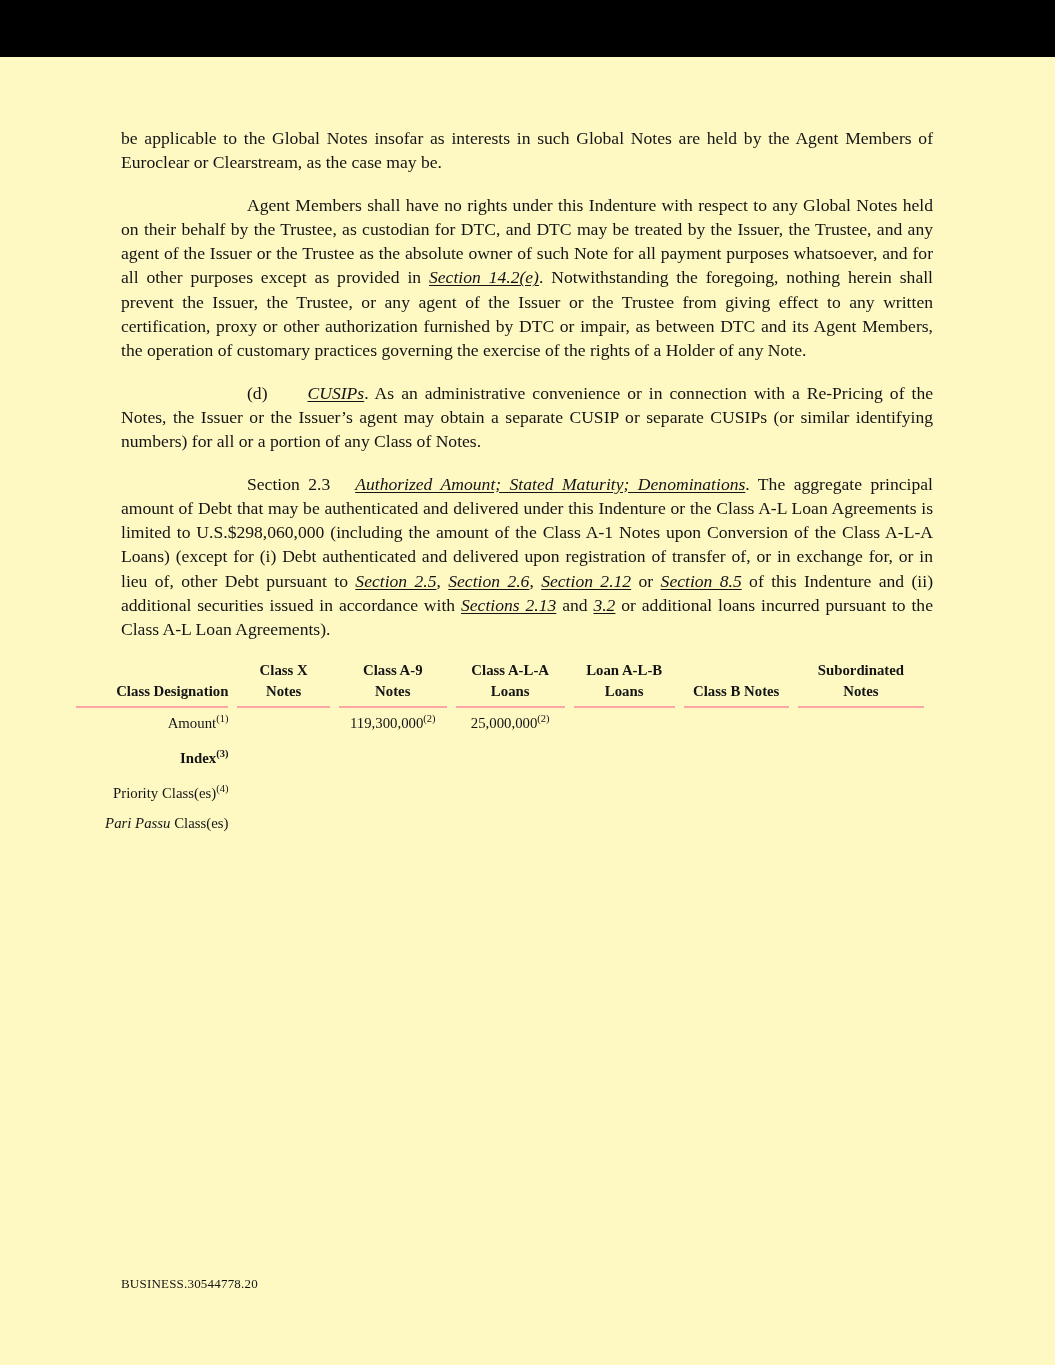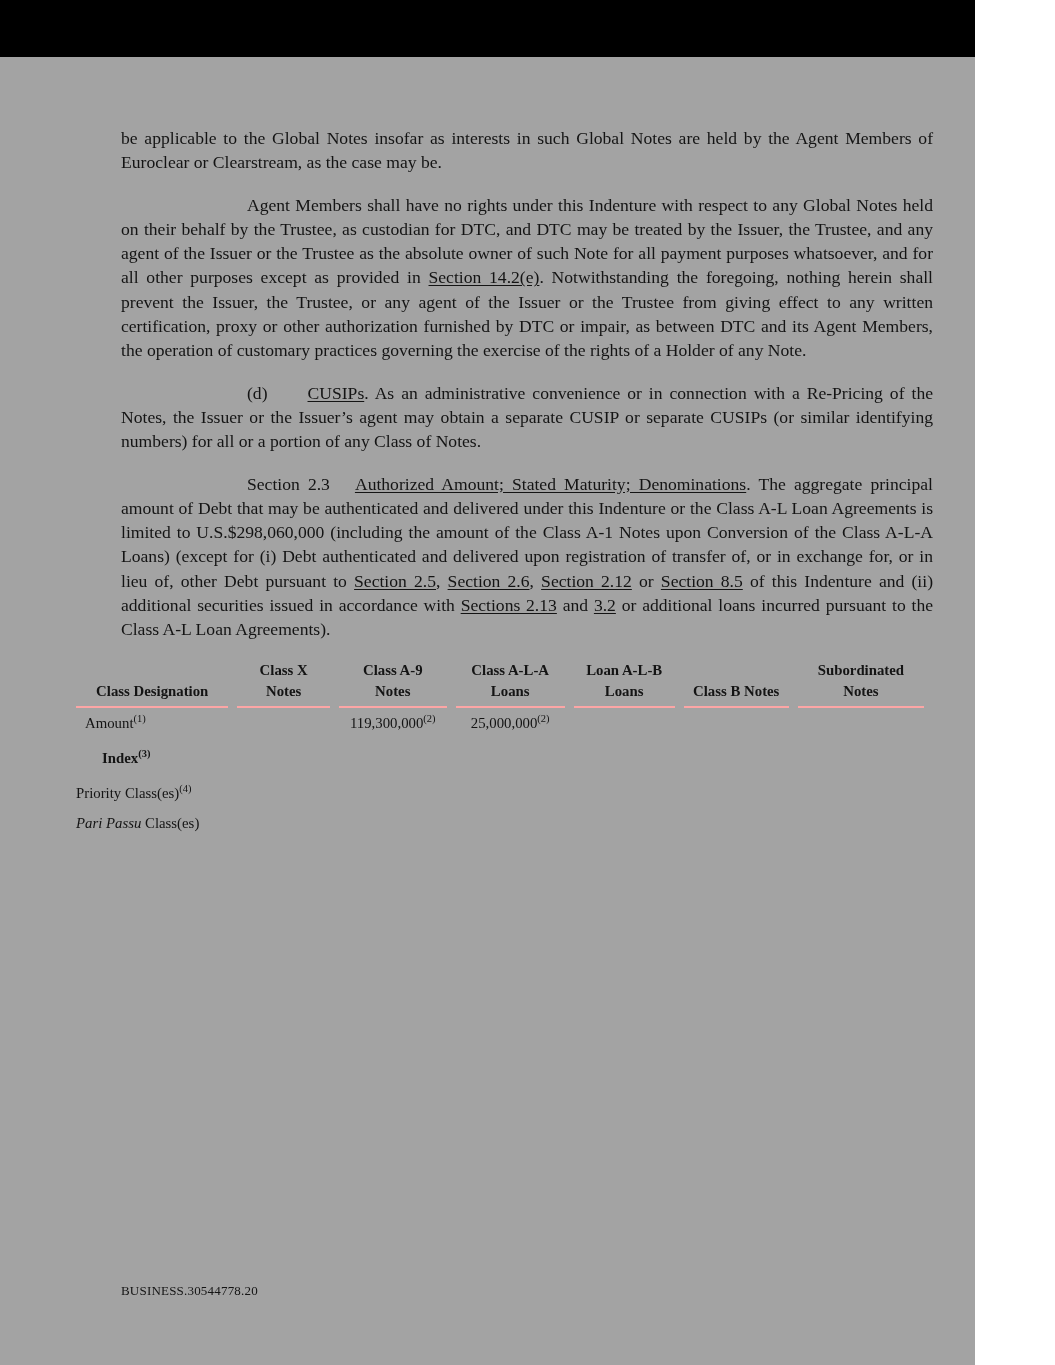--- a/index.html
+++ b/index.html
@@ -1,36 +1,36 @@
 <!DOCTYPE html>
 <html><head>
 <meta charset="utf-8">
 <style>
   html,body{margin:0;padding:0;background:#fff;}
-  .page{position:relative;width:975px;height:1365px;background:#a3a3a3;overflow:hidden;
+  .page{position:relative;width:1055px;height:1365px;background:#fef9c3;overflow:hidden;
         font-family:"Liberation Serif","DejaVu Serif",serif;color:#141414;}
   .topbar{position:absolute;top:0;left:0;width:1055px;height:57px;background:#000;}
   .content{position:absolute;left:121px;top:126px;width:812px;}
   .para{font-size:17.6px;line-height:24.3px;text-align:justify;margin:0 0 18px 0;}
   .para.indent{text-indent:126px;}
-  .para .u{text-decoration:underline;text-underline-offset:2px;}
+  .para .u{text-decoration:underline;text-underline-offset:2px;font-style:italic;}
   .i{font-style:italic;margin-top:28px;}
   .sup{font-size:10.5px;vertical-align:6px;line-height:0;}
   .tab{display:inline-block;}
   table.classtable{border-collapse:separate;border-spacing:9px 0;table-layout:fixed;
         margin:9px 0 0 -54px;font-size:14.8px;line-height:20px;color:#141414;}
   table.classtable th{font-weight:bold;vertical-align:bottom;text-align:center;padding:0 0 4px 0;
         border-bottom:2px solid #fca5a5;line-height:21px;}
-  table.classtable th.first{text-align:center;}
+  table.classtable th.first{text-align:right;}
   table.classtable td{vertical-align:bottom;text-align:center;padding:5px 0 0 0;}
-  table.classtable td.rowlabel{text-align:left;}
+  table.classtable td.rowlabel{text-align:right;}
   table.classtable td.rowlabel.ind{padding-left:26px;font-weight:bold;}
   table.classtable td.rowlabel .line2{padding-left:9px;}
   .footer-pageno{position:absolute;left:0;top:1252px;width:1055px;text-align:center;font-size:17px;}
-  .footer-docid{position:absolute;left:121px;top:1276px;font-size:13px;letter-spacing:0.2px;margin-top:7px;}
+  .footer-docid{position:absolute;left:121px;top:1276px;font-size:13px;letter-spacing:0.2px;}
 </style>
 </head>
 <body>
 
 <div class="page">
   <div class="topbar"></div>
 
   <div class="content">
     <div>
         <p class="para"><span>be applicable to the Global Notes insofar as interests in such Global Notes are held by the Agent Members of Euroclear or Clearstream, as the case may be.</span></p>

